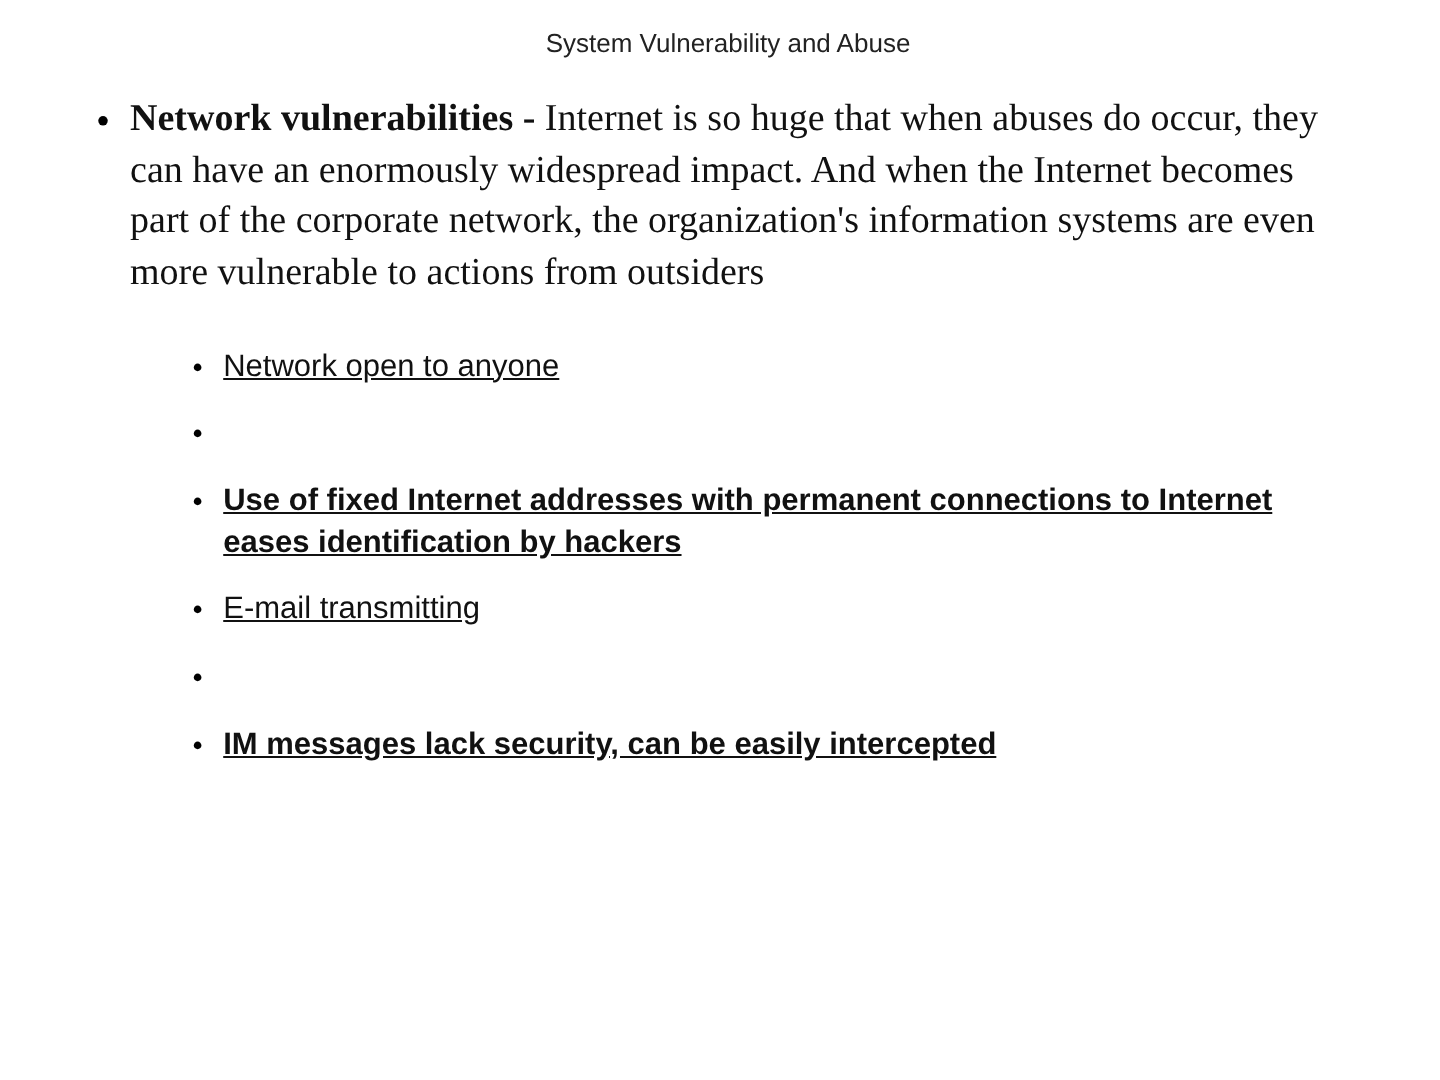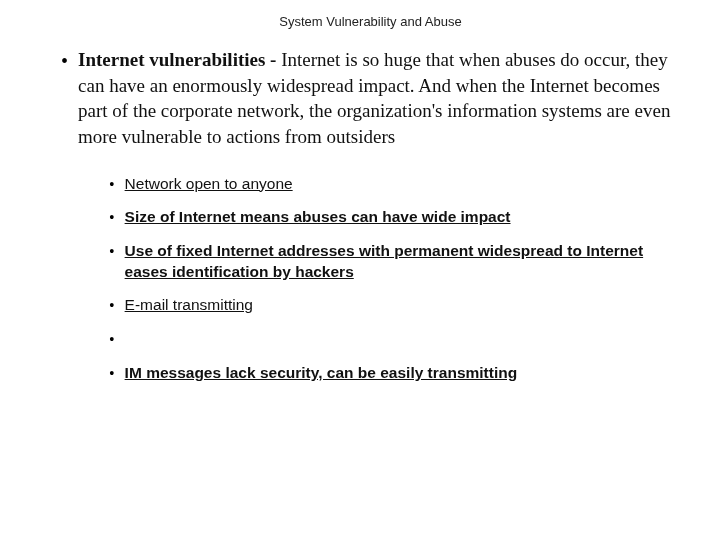--- a/index.html
+++ b/index.html
@@ -12,21 +12,21 @@
       width: 720px;
       height: 540px;
       background: #ffffff;
       font-family: Georgia, 'Times New Roman', serif;
       overflow: hidden;
     }
 
     .page-container {
       width: 720px;
       height: 540px;
-      padding: 0 40px 20px 61px;
+      padding: 0 40px 20px 48px;
       display: flex;
       flex-direction: column;
     }
 
     .page-title {
       text-align: center;
       font-size: 13px;
       font-family: Arial, Helvetica, sans-serif;
       color: #222;
       padding: 14px 0 18px 0;
@@ -101,50 +101,49 @@
 <body>
 
 <div class="page-container">
   <div class="page-title">System Vulnerability and Abuse</div>
 
   <div class="content-area">
 
     <div class="main-bullet">
       <span class="bullet-dot-main">•</span>
       <div class="main-bullet-text">
-        <span class="bold-part">Internet vulnerabilities -</span><span> Internet is so huge that when abuses do occur, they can have an enormously widespread impact. And when the Internet becomes part of the corporate network, the organization's information systems are even more vulnerable to actions from outsiders</span>
+        <span class="bold-part">Network vulnerabilities -</span><span> Internet is so huge that when abuses do occur, they can have an enormously widespread impact. And when the Internet becomes part of the corporate network, the organization's information systems are even more vulnerable to actions from outsiders</span>
       </div>
     </div>
 
     <div class="sub-bullets">
 
       <div class="sub-bullet">
         <span class="bullet-dot-sub">•</span>
         <span class="sub-bullet-text">Network open to anyone</span>
       </div>
 
       <div class="sub-bullet">
         <span class="bullet-dot-sub">•</span>
-        <span class="sub-bullet-text bold">Size of Internet means abuses can have wide impact</span>
       </div>
 
       <div class="sub-bullet">
         <span class="bullet-dot-sub">•</span>
-        <span class="sub-bullet-text bold">Use of fixed Internet addresses with permanent widespread to Internet eases identification by hackers</span>
+        <span class="sub-bullet-text bold">Use of fixed Internet addresses with permanent connections to Internet eases identification by hackers</span>
       </div>
 
       <div class="sub-bullet">
         <span class="bullet-dot-sub">•</span>
         <span class="sub-bullet-text">E-mail transmitting</span>
       </div>
 
       <div class="sub-bullet">
         <span class="bullet-dot-sub">•</span>
       </div>
 
       <div class="sub-bullet">
         <span class="bullet-dot-sub">•</span>
-        <span class="sub-bullet-text bold">IM messages lack security, can be easily transmitting</span>
+        <span class="sub-bullet-text bold">IM messages lack security, can be easily intercepted</span>
       </div>
 
     </div>
   </div>
 </div>
 
 </body></html>

